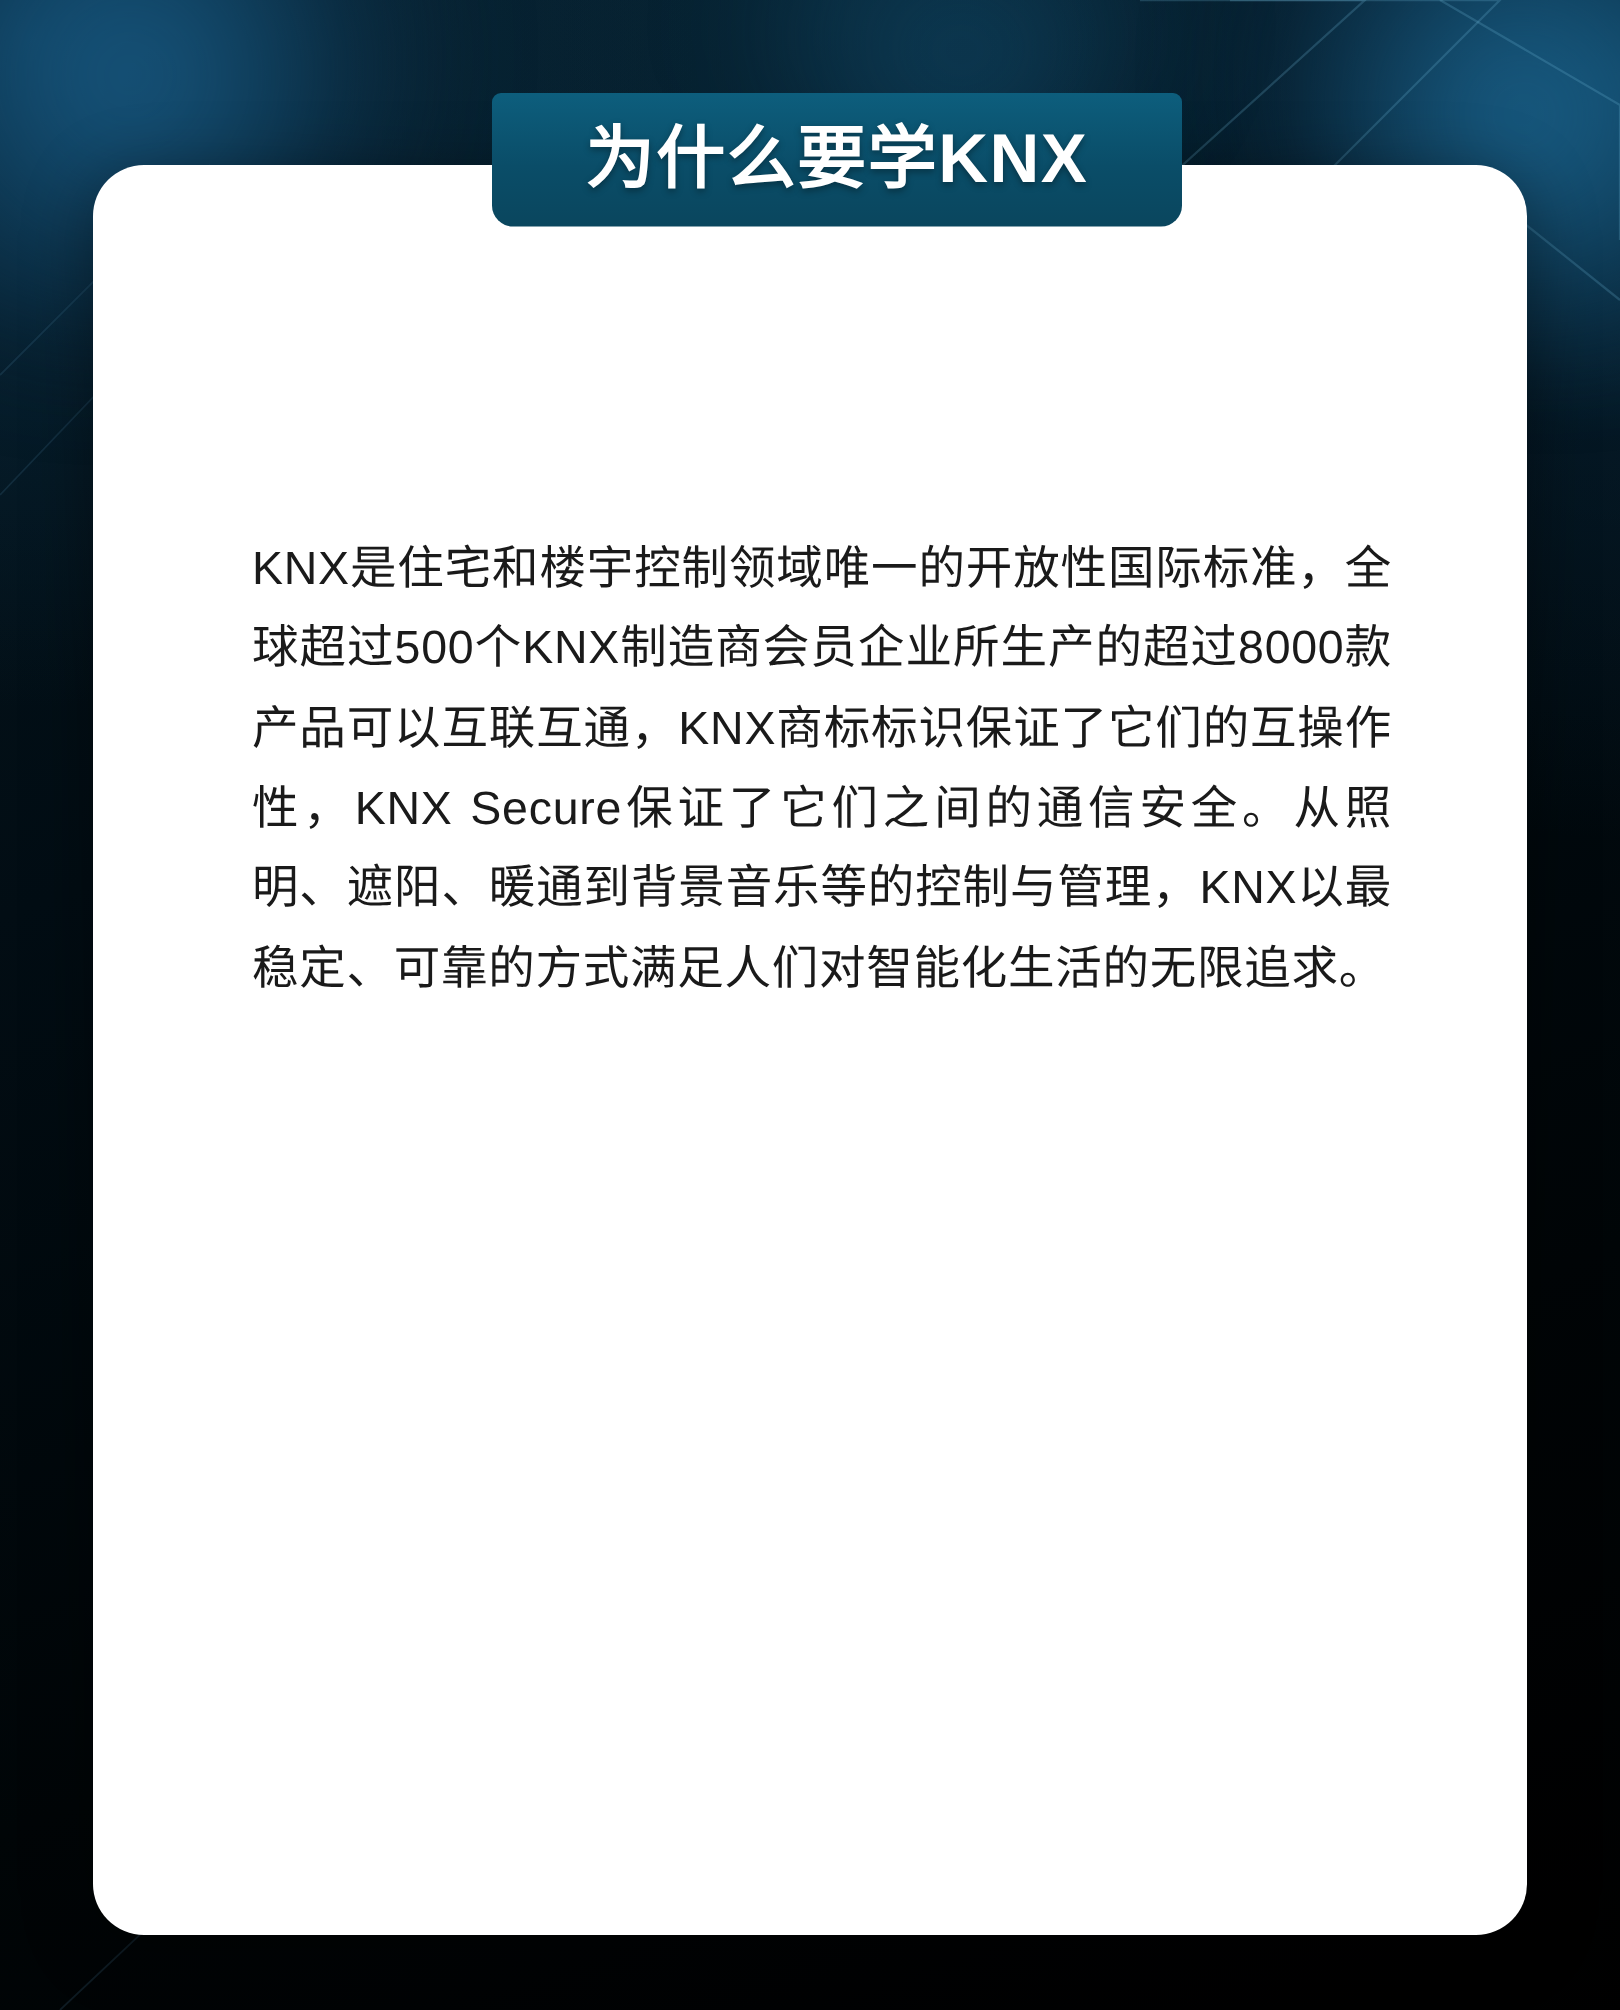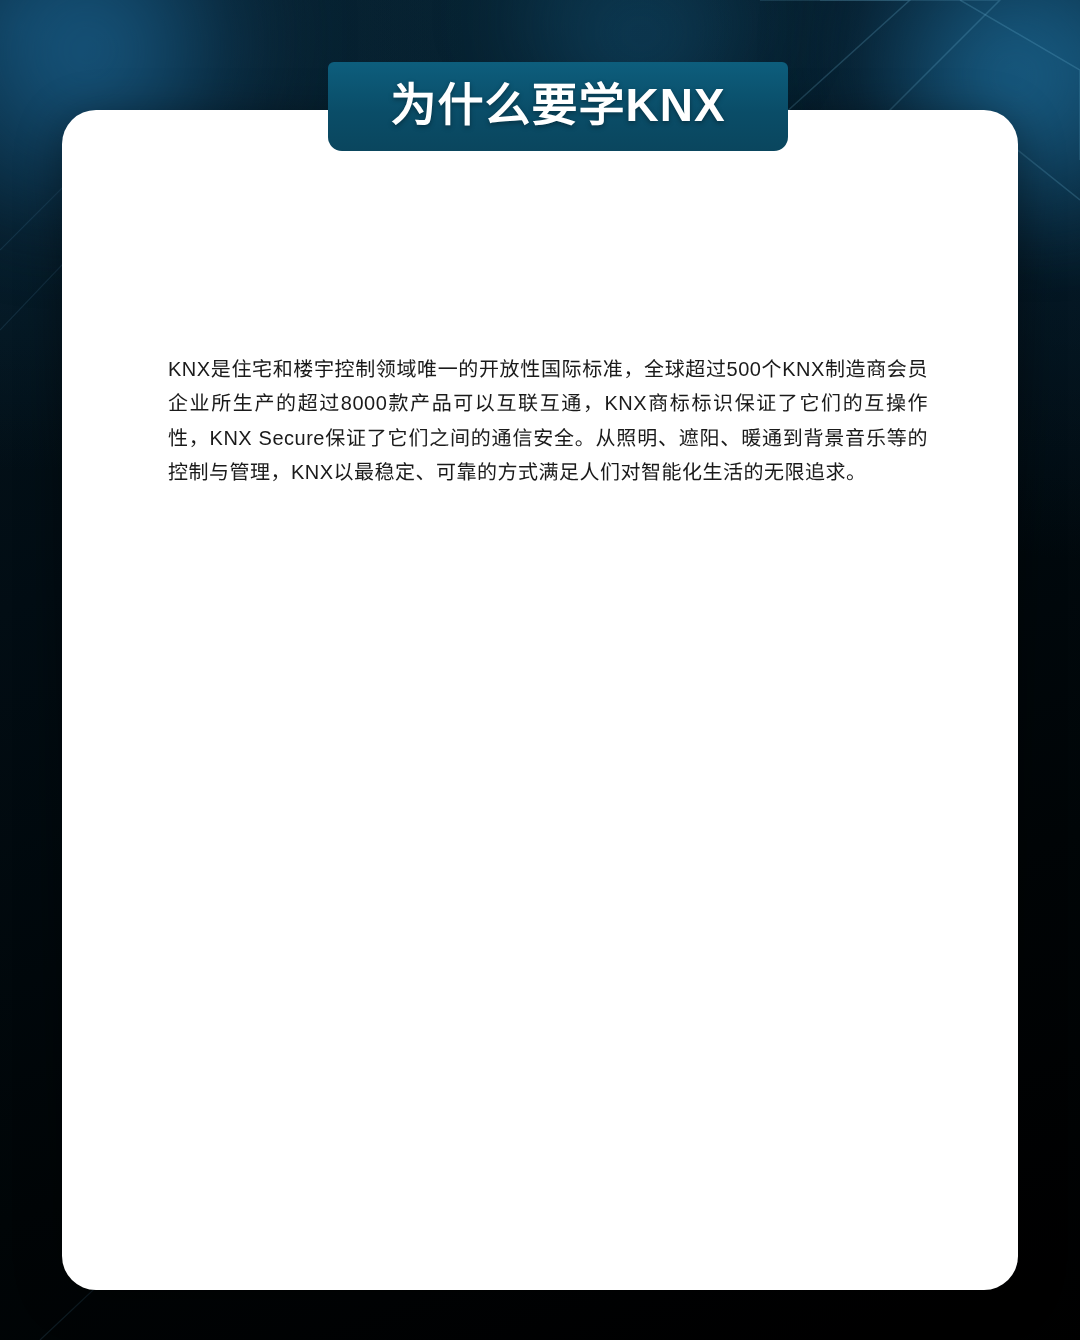--- a/index.html
+++ b/index.html
@@ -102,21 +102,21 @@
 
   
   .content {
     position: absolute;
     left: 168px;
     top: 352px;
     width: 760px;
   }
   .para {
     color: #1a1a1a;
-    font-size: 20px;
+    font-size: 31px;
     line-height: 1.72;
     letter-spacing: 0.5px;
     text-align: justify;
     text-justify: inter-ideograph;
     margin: 0 0 42px 0;
   }
   .para:last-child { margin-bottom: 0; }
 </style>
 </head>
 <body>

